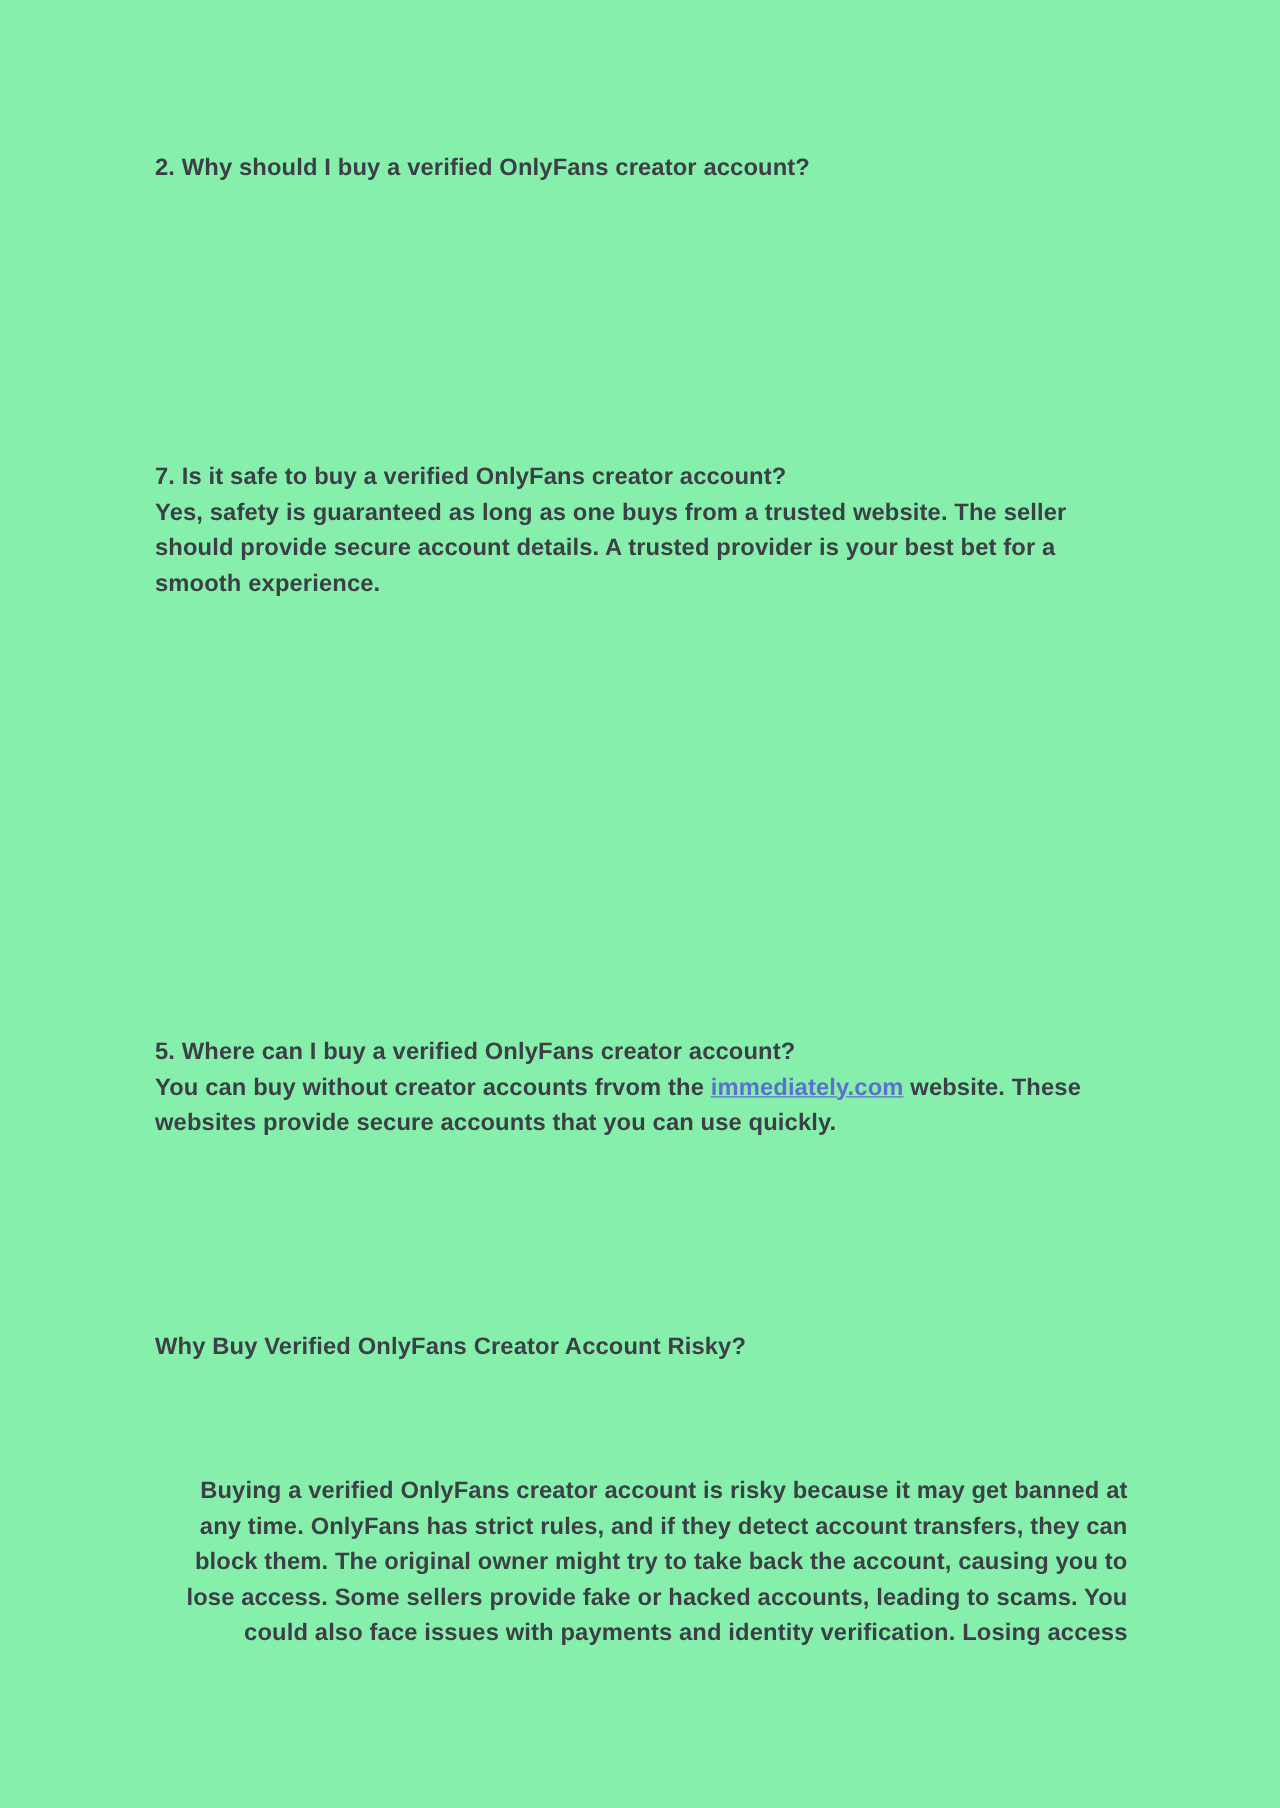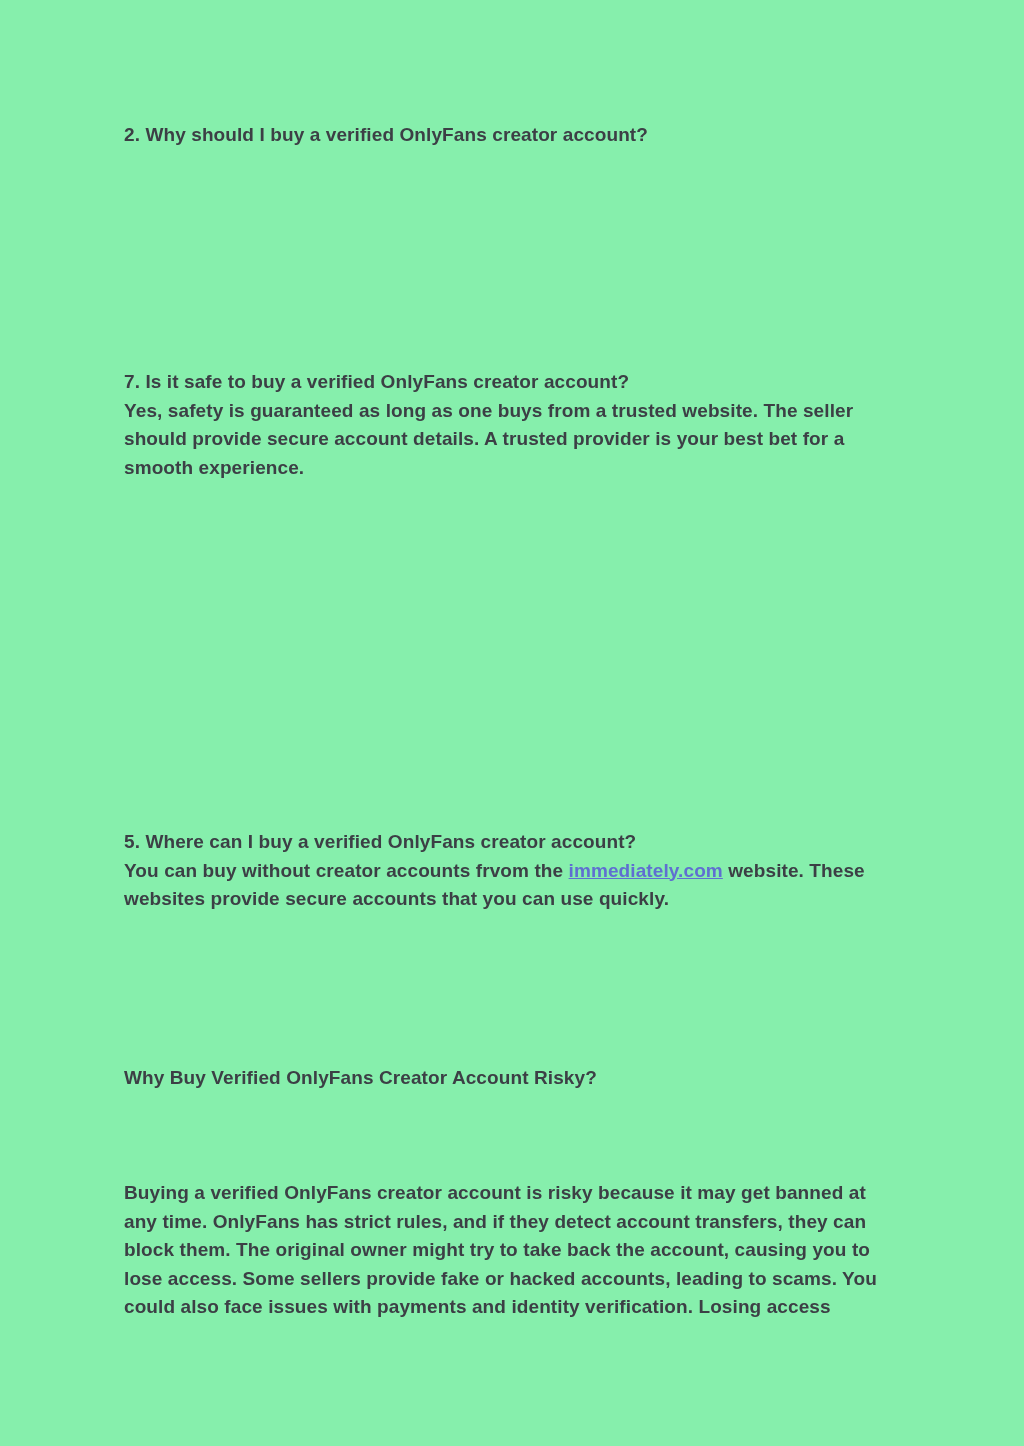--- a/index.html
+++ b/index.html
@@ -41,21 +41,21 @@
     text-decoration: underline;
     font-weight: 700;
     cursor: pointer;
   }
   
   #faq-block-0 { top: 121px; }
   #faq-block-1 { top: 368px; }
   #faq-block-2 { top: 615px; }
   #faq-block-3 { top: 783px; margin-top: 45px; }
   #risk-heading-block { top: 1051px; margin-top: 13px; }
-  #risk-paragraph-block { top: 1179px; }
+  #risk-paragraph-block { top: 1179px; text-align: right; }
 </style>
 </head>
 <body>
 
 <div class="doc-page">
 
   <div class="text-block" id="faq-block-0">
     <span class="question">2. Why should I buy a verified OnlyFans creator account?</span>
   </div>
 

